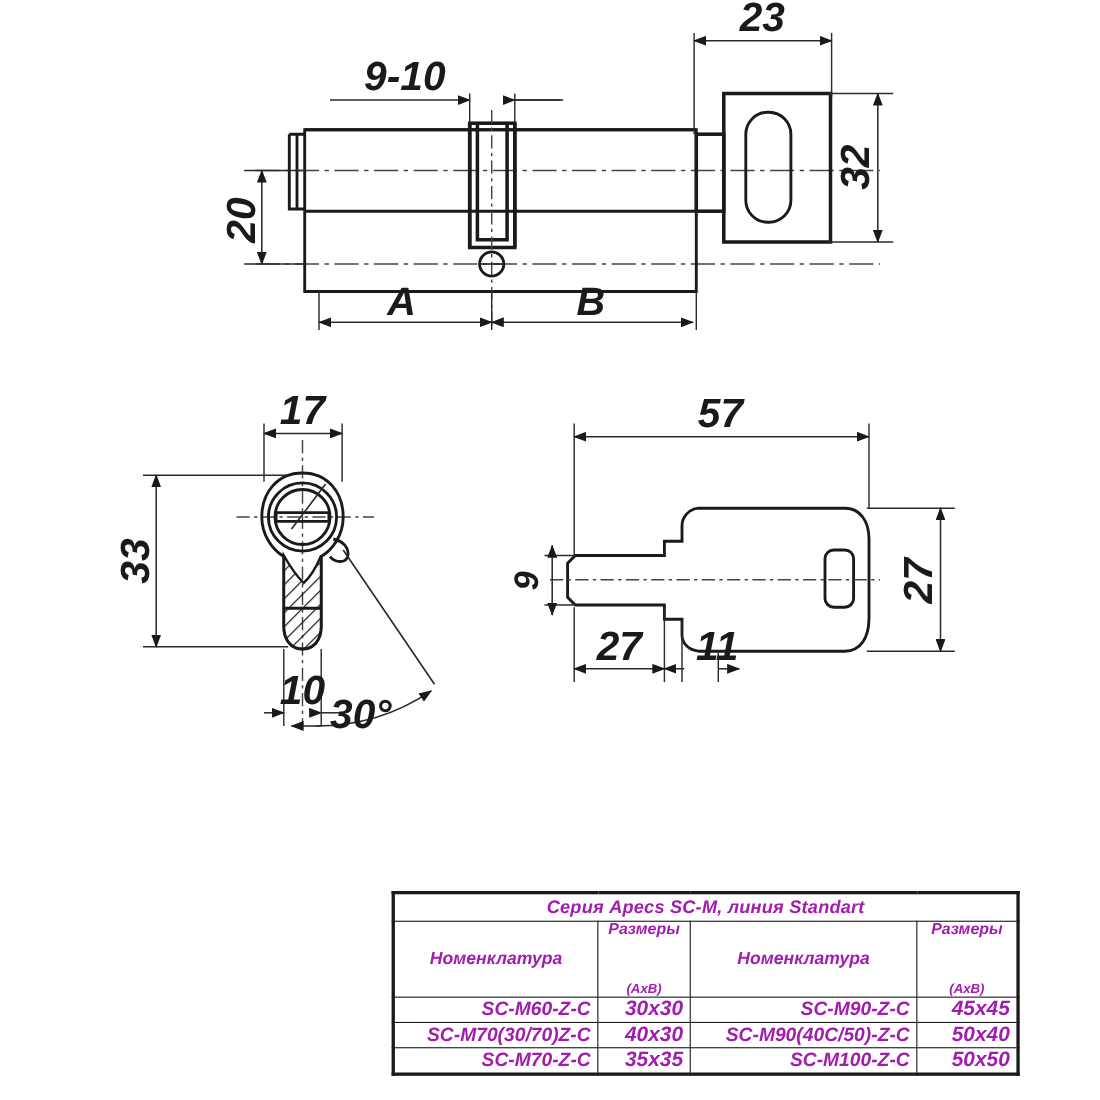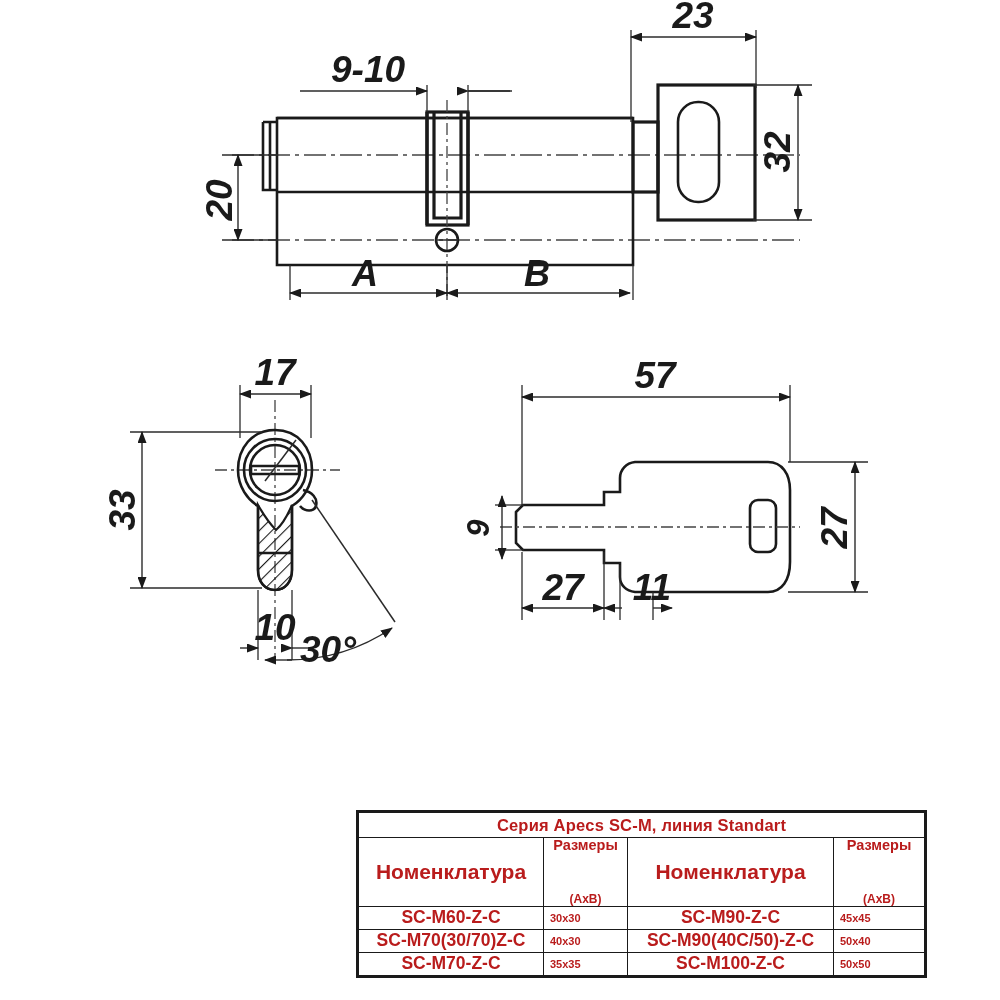--- a/index.html
+++ b/index.html
@@ -70,51 +70,52 @@
     border-collapse: collapse;
     width: 568px;
     table-layout: fixed;
     background: #fff;
     border: 3px solid #1a1a1a;
   }
   table.spec td, table.spec th {
     border: 1.6px solid #1a1a1a;
     padding: 0 6px;
     font-family: "Liberation Sans", sans-serif;
-    color: #b91c1c;
+    font-style: italic;
+    color: #a21caf;
   }
   td.title-cell {
     text-align: center;
     font-size: 16.5px;
     font-weight: bold;
     height: 24px;
     letter-spacing: 0.2px;
     border-bottom: 2.4px solid #1a1a1a;
   }
   th.hcol {
     text-align: center;
     font-weight: bold;
-    font-size: 21px;
+    font-size: 16px;
     height: 40px;
     border-bottom: 2.4px solid #1a1a1a;
   }
   th.hcol.small { font-size: 14.5px; line-height: 1.05; }
   th.hcol .sub { display: block; font-size: 12px; font-weight: bold; margin-top: 40px; }
   td.nom {
     font-size: 17.5px;
     font-weight: bold;
     height: 22px;
-    text-align: center;
+    text-align: right;
     white-space: nowrap;
   }
   td.size {
-    font-size: 11px;
+    font-size: 19px;
     font-weight: bold;
     height: 22px;
-    text-align: left;
+    text-align: right;
   }
   col.c1 { width: 186px; }
   col.c2 { width: 84px; }
   col.c3 { width: 206px; }
   col.c4 { width: 92px; }
   .vsep { border-left: 2.6px solid #1a1a1a; }
 </style>
 </head>
 <body>
 

